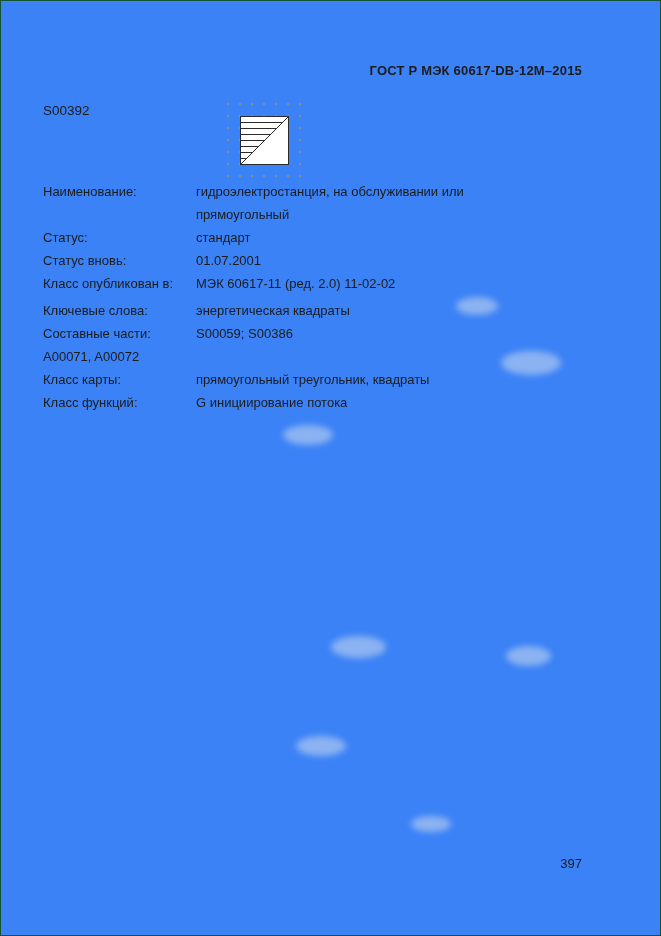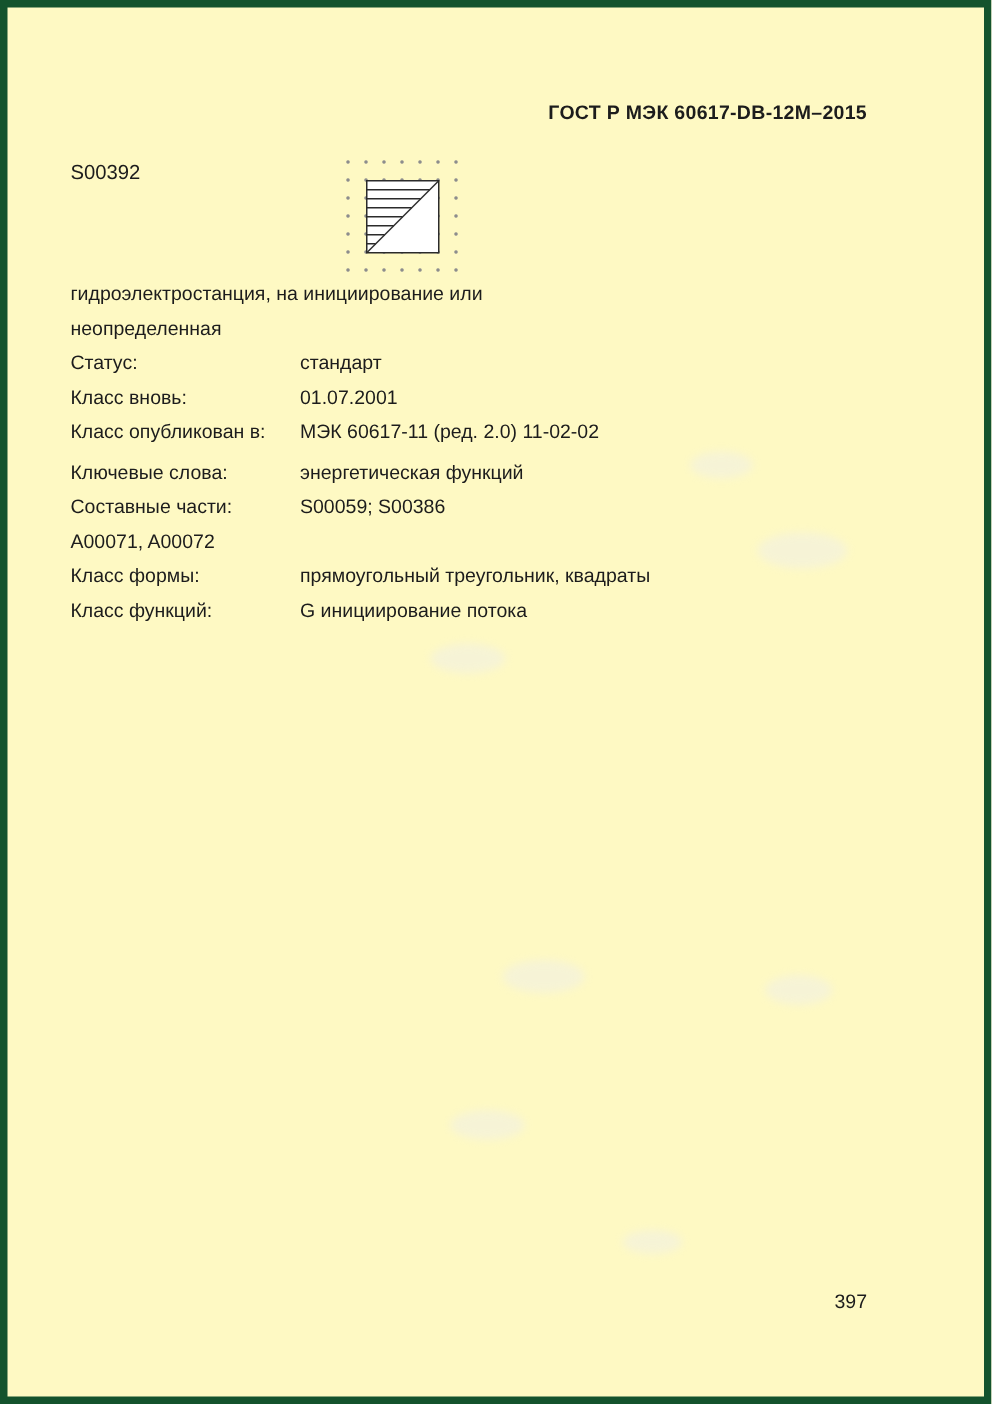--- a/index.html
+++ b/index.html
@@ -1,25 +1,25 @@
 <!DOCTYPE html>
 <html><head>
 <meta charset="utf-8">
 <style>
   html, body { margin: 0; padding: 0; background: #ffffff; }
   .page {
     position: relative;
     width: 661px;
     height: 936px;
-    background: #fef9c3;
+    background: #3b82f6;
     font-family: "Liberation Sans", sans-serif;
     color: #1c1c1c;
     overflow: hidden;
     box-sizing: border-box;
-    border: 5px solid #14532d;
+    border: 1px solid #14532d;
   }
   .doc-header {
     position: absolute;
     top: 62px;
     right: 78px;
     font-size: 13px;
     font-weight: bold;
     letter-spacing: 0.2px;
     white-space: nowrap;
   }
@@ -91,47 +91,48 @@
       <line x1="18.5" y1="36.5" x2="48.5" y2="36.5"></line>
       <line x1="18.5" y1="42.5" x2="42.5" y2="42.5"></line>
       <line x1="18.5" y1="48.5" x2="36.5" y2="48.5"></line>
       <line x1="18.5" y1="54.5" x2="30.5" y2="54.5"></line>
       <line x1="18.5" y1="60.5" x2="24.5" y2="60.5"></line>
     </g>
   </svg>
 
   <div class="fields">
     <div class="field-row">
-      <span class="value">гидроэлектростанция, на инициирование или неопределенная</span>
+      <span class="label">Наименование:</span>
+      <span class="value">гидроэлектростанция, на обслуживании или прямоугольный</span>
     </div>
     <div class="field-row">
       <span class="label">Статус:</span>
       <span class="value">стандарт</span>
     </div>
     <div class="field-row">
-      <span class="label">Класс вновь:</span>
+      <span class="label">Статус вновь:</span>
       <span class="value">01.07.2001</span>
     </div>
     <div class="field-row">
       <span class="label">Класс опубликован в:</span>
       <span class="value">МЭК 60617-11 (ред. 2.0) 11-02-02</span>
     </div>
     <div class="field-row group-b">
       <span class="label">Ключевые слова:</span>
-      <span class="value">энергетическая функций</span>
+      <span class="value">энергетическая квадраты</span>
     </div>
     <div class="field-row">
       <span class="label">Составные части:</span>
       <span class="value">S00059; S00386</span>
     </div>
     <div class="field-row">
       <span class="value">A00071, A00072</span>
     </div>
     <div class="field-row">
-      <span class="label">Класс формы:</span>
+      <span class="label">Класс карты:</span>
       <span class="value">прямоугольный треугольник, квадраты</span>
     </div>
     <div class="field-row">
       <span class="label">Класс функций:</span>
       <span class="value">G инициирование потока</span>
     </div>
   </div>
 
   <div class="page-number">397</div>
 

